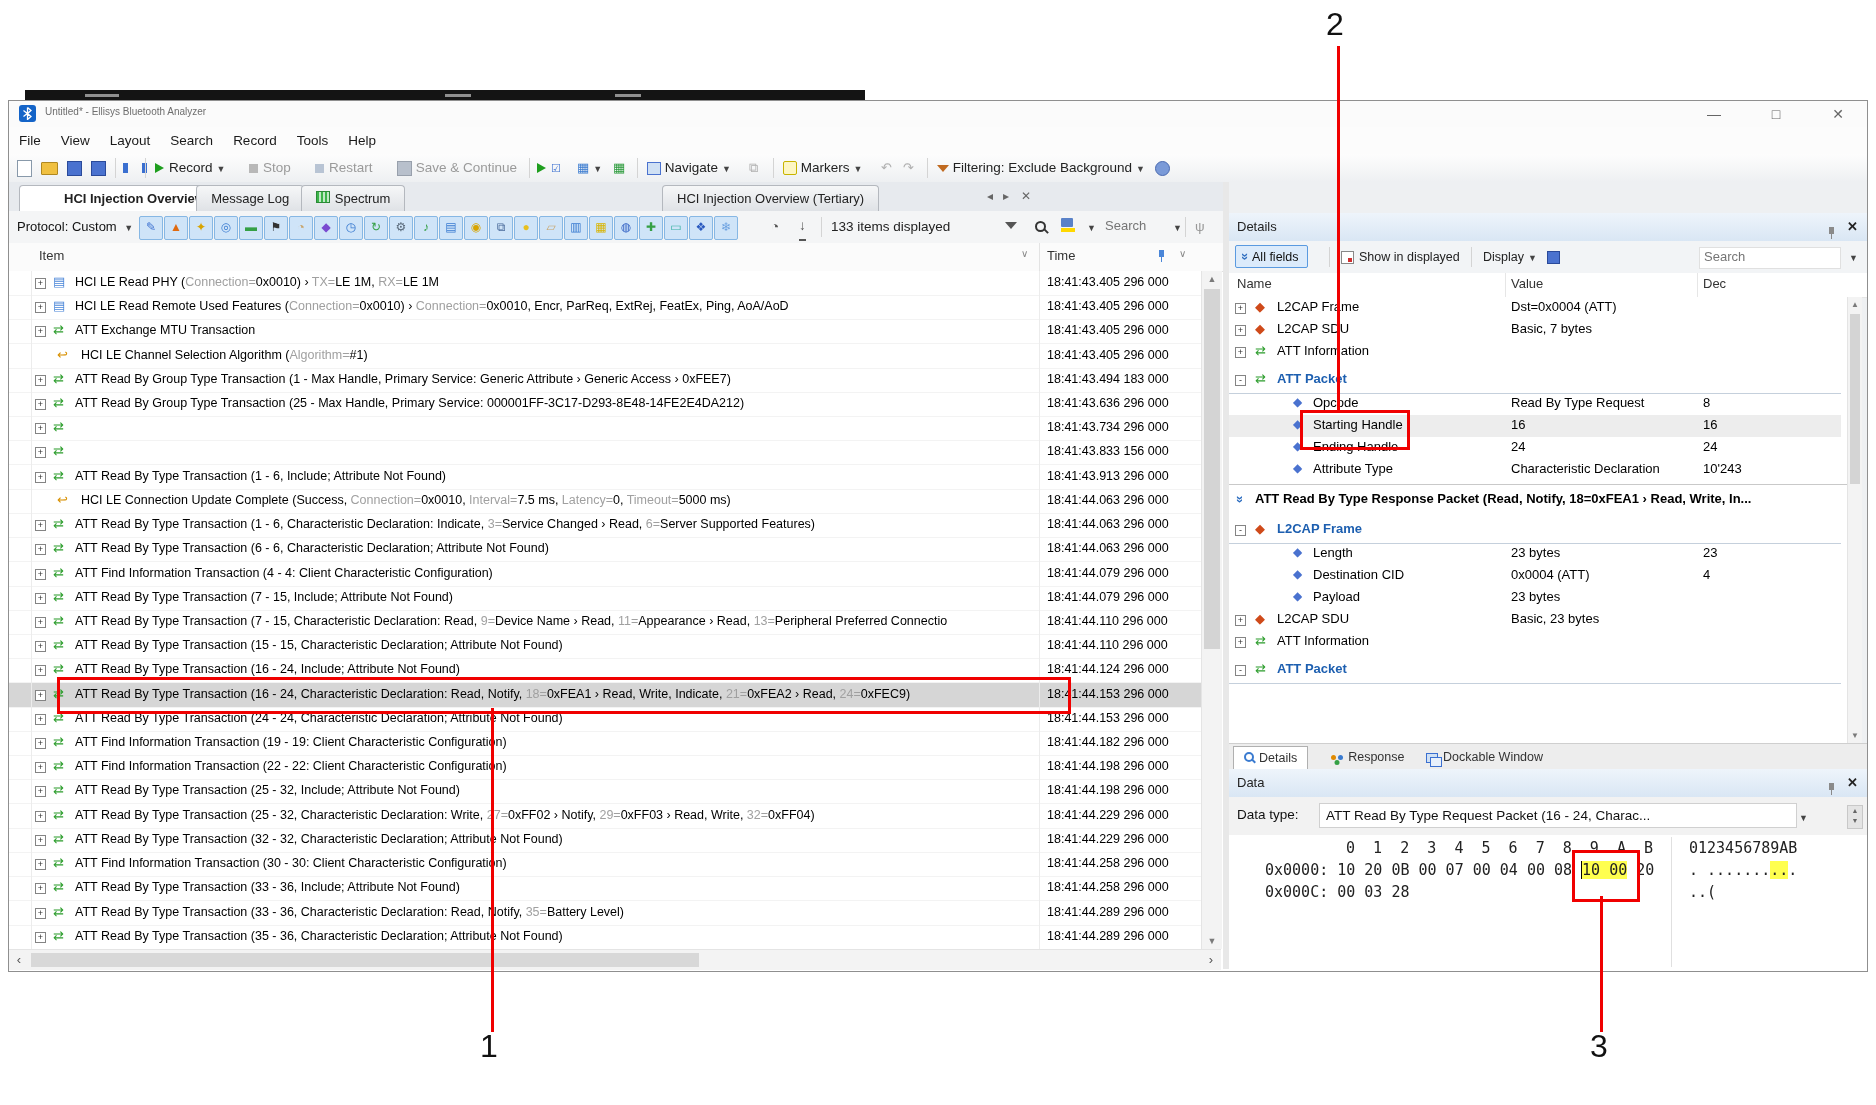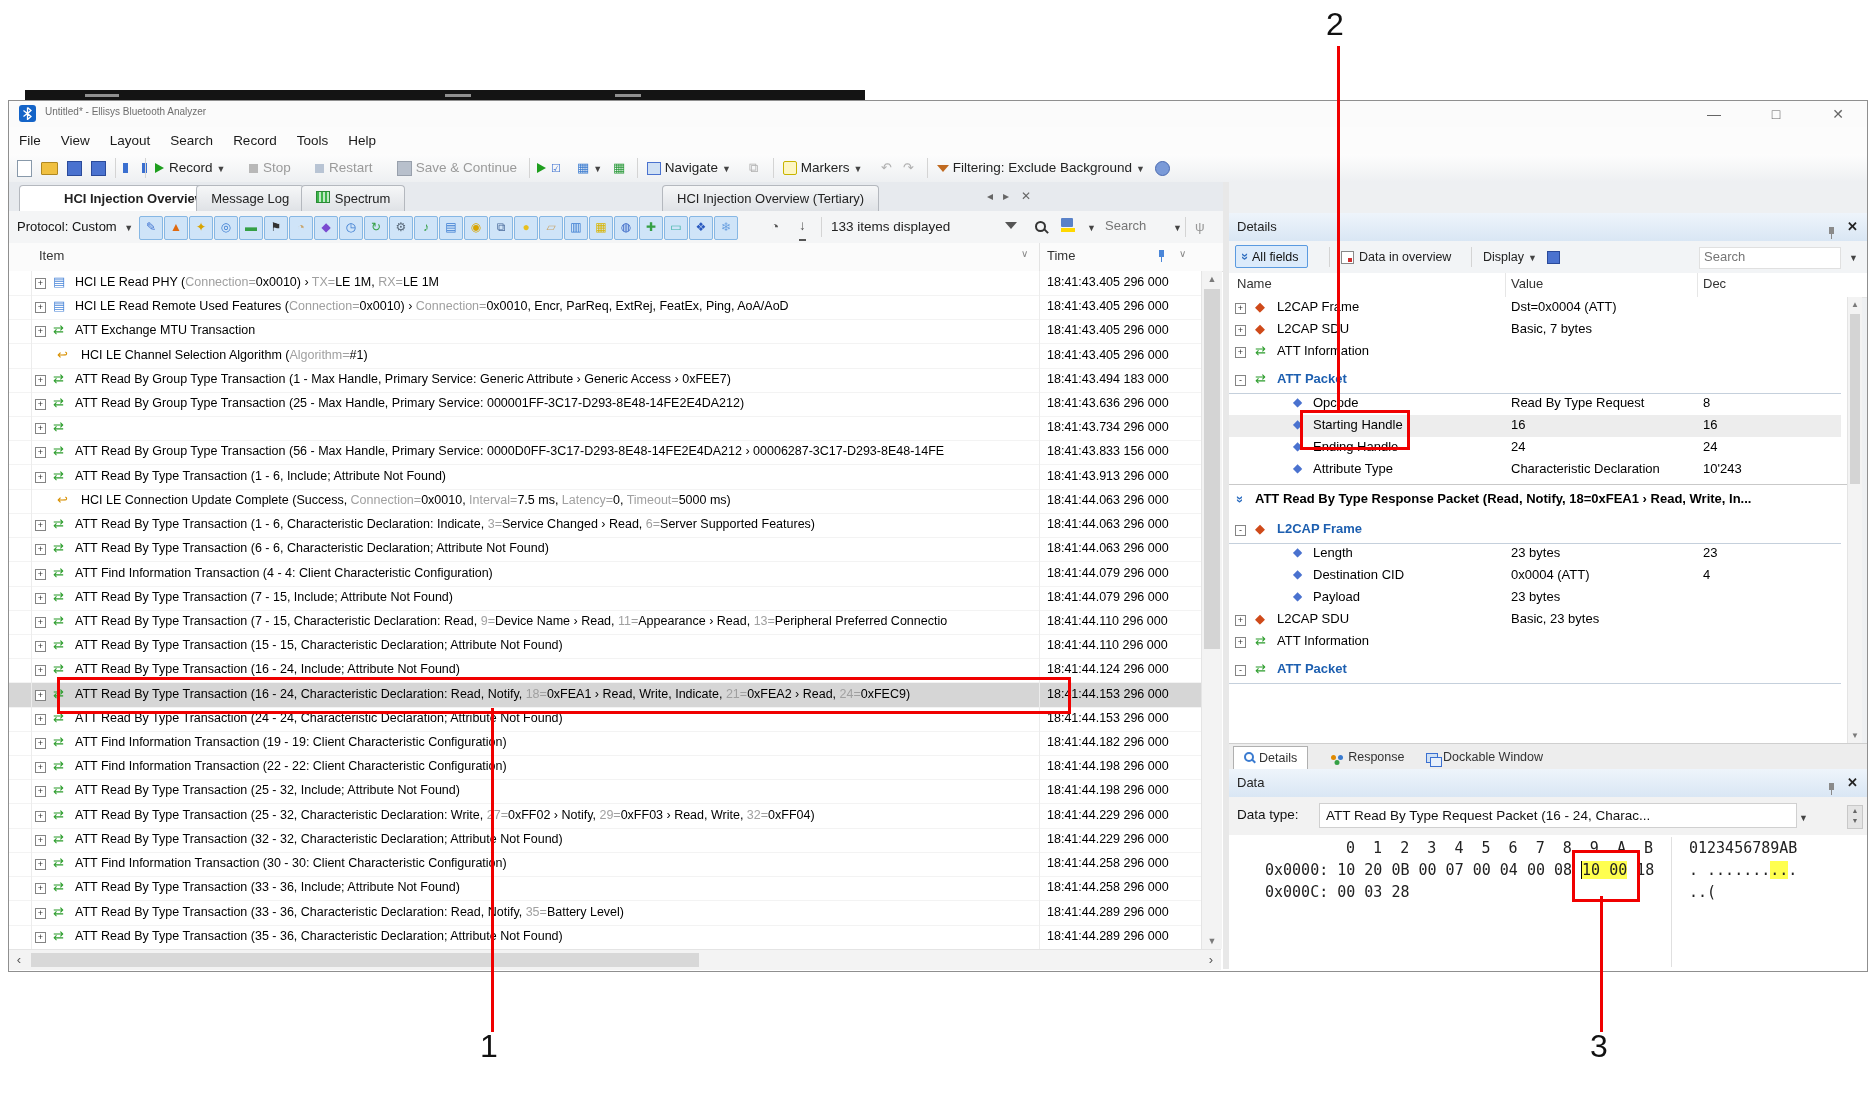--- a/index.html
+++ b/index.html
@@ -279,21 +279,20 @@
         <span class="rtime">18:41:43.636 296 000</span>
       </div>
       <div class="trow" style="top: 145.284px;">
         <span class="expand">+</span>
         <span class="ricon att">⇄</span>
         <span class="rtime">18:41:43.734 296 000</span>
       </div>
       <div class="trow" style="top: 169.498px;">
         <span class="expand">+</span>
         <span class="ricon att">⇄</span>
-        <span class="rtext"><span>ATT Read By Group Type Transaction (56 - Max Handle, Primary Service: 0000D0FF-3C17-D293-8E48-14FE2E4DA212 › 00006287-3C17-D293-8E48-14FE</span></span>
         <span class="rtime">18:41:43.833 156 000</span>
       </div>
       <div class="trow" style="top: 193.712px;">
         <span class="expand">+</span>
         <span class="ricon att">⇄</span>
         <span class="rtext"><span>ATT Read By Type Transaction (1 - 6, Include; Attribute Not Found)</span></span>
         <span class="rtime">18:41:43.913 296 000</span>
       </div>
       <div class="trow" style="top: 217.926px;">
         <span class="ricon evt">↩</span>
@@ -427,21 +426,21 @@
   <div class="rightbg"></div>
 
   <div class="ptitle" style="top:112px">
     <span class="t">Details</span>
     <span class="abs" style="left:598px;top:8px"><span class="pin"><i></i><b></b></span></span>
     <span class="abs px" style="left:618px;top:0">✕</span>
   </div>
   <div class="dtoolbar">
     <span class="allfields"><span class="chevdd">»</span> <span>All fields</span></span>
     <span class="tsep" style="left:100px;top:6px"></span>
-    <span class="dtb" style="left:112px"><span class="gridico"></span><span>Data in overview</span></span>
+    <span class="dtb" style="left:112px"><span class="gridico"></span><span>Show in displayed</span></span>
     <span class="tsep" style="left:242px;top:6px"></span>
     <span class="dtb" style="left:254px"><span>Display</span><span class="dd">▼</span></span>
     <span class="dtb" style="left:318px"><span class="ico ico-floppy" style="width:11px;height:11px"></span></span>
     <span class="searchbox" style="left:470px;top:6px;width:140px;background:#fff;border:1px solid #e0e0e0"><input style="width: 130px; padding-left: 4px;" placeholder="Search"></span>
     <span class="dtb" style="left:616px"><span class="dd">▼</span></span>
   </div>
   <div class="dcolhead">
     <span style="left:8px">Name</span>
     <span style="left:282px">Value</span>
     <span style="left:474px">Dec</span>
@@ -559,21 +558,21 @@
   <div class="dtype">
     <span class="lbl">Data type:</span>
     <span class="val"><span>ATT Read By Type Request Packet (16 - 24, Charac...</span></span>
     <span class="abs" style="left:566px;top:12px"><span class="dd">▼</span></span>
     <span class="spin">▲<br>▼</span>
   </div>
   <div class="hexpane" id="hexpane">
     <div class="hexhdr" id="hexhdr"> 0  1  2  3  4  5  6  7  8  9  A  B </div>
     <div class="asc" style="top:4px">0123456789AB</div>
     <div class="hexsep"></div>
-  <div class="hexline" style="top: 26px;"><span>0x0000: </span><span>10 20 0B 00 07 00 04 00 08 </span><span class="hl">10 00</span><span> 18</span></div>
+  <div class="hexline" style="top: 26px;"><span>0x0000: </span><span>10 20 0B 00 07 00 04 00 08 </span><span class="hl">10 00</span><span> 20</span></div>
       <div class="asc" style="top: 26px;"><span>. .......</span><span class="ahl">..</span><span>.</span></div>
       <div class="hexline" style="top: 48px;"><span>0x000C: </span><span>00 03 28</span></div>
       <div class="asc" style="top: 48px;"><span>..(</span></div>
     </div>
 
 </div>
 
 <div class="abox" style="left:57px;top:677px;width:1008px;height:31px"></div>
 <div class="aline" style="left:491px;top:708px;height:324px"></div>
 <div class="albl" style="left:480px;top:1028px">1</div>

